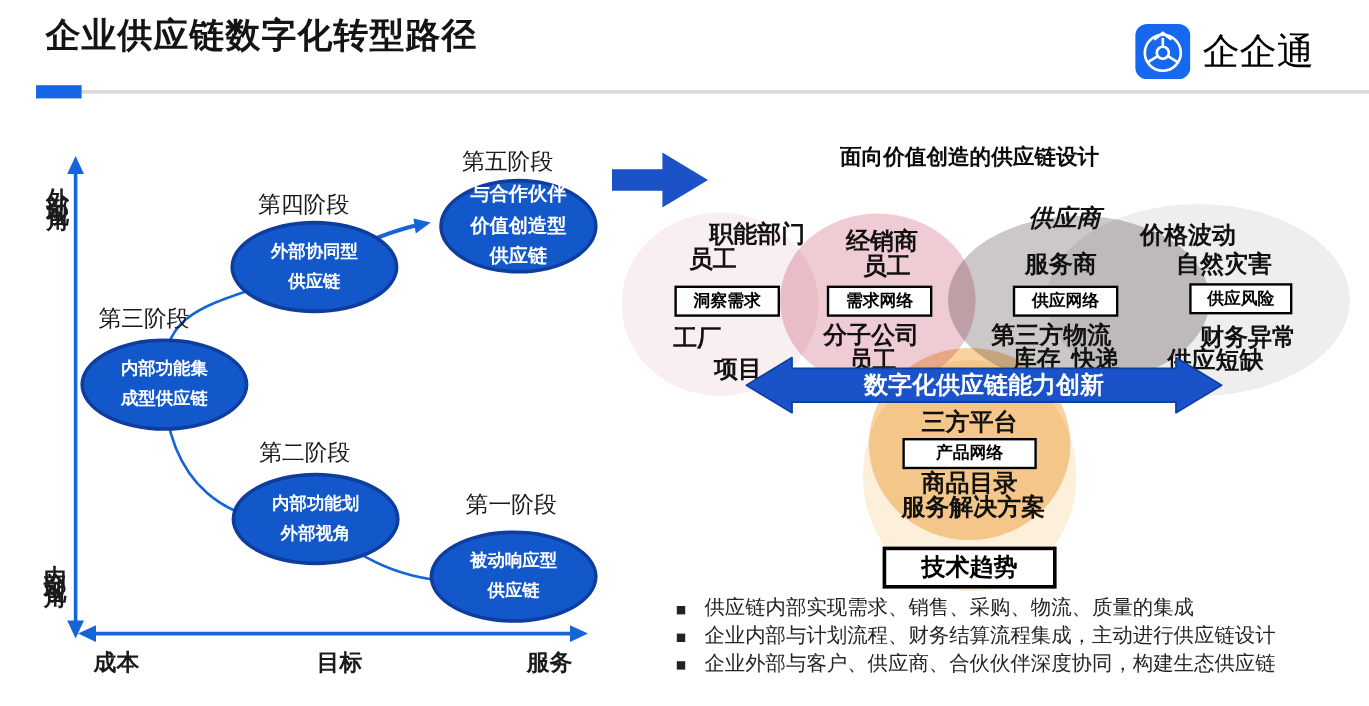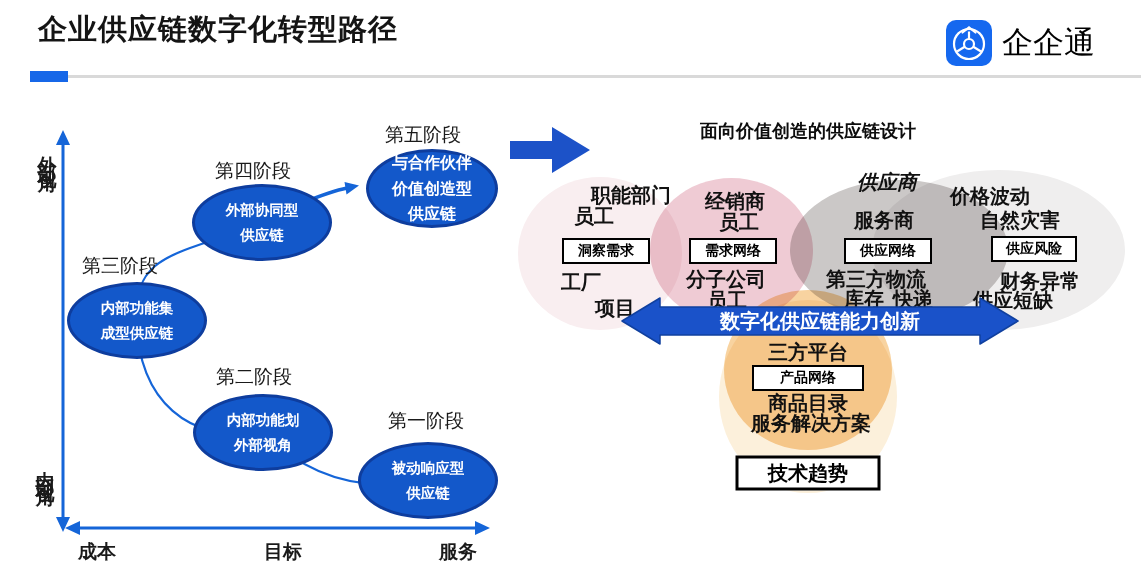--- a/index.html
+++ b/index.html
@@ -161,14 +161,28 @@
   <div class="lbl" style="left:808px;top:403px;">商品目录</div>
   <div class="lbl" style="left:811px;top:423px;">服务解决方案</div>
 
   <svg class="abs" style="left:618px;top:294px;z-index:30;" width="404" height="54" viewBox="0 0 404 54">
     <polygon points="4,27 42,4 42,13 362,13 362,4 400,27 362,50 362,41 42,41 42,50" fill="#1A52C9" stroke="#10409F" stroke-width="1.5" stroke-linejoin="round"></polygon>
   </svg>
   <div class="dbl-arrow-text" style="left:820px;top:321px;">数字化供应链能力创新</div>
 
   <div class="boxlbl big" style="left:808px;top:473px;width:145px;">技术趋势</div>
 
+  <div class="bullets">
+    <div class="bullet-row">
+      <span class="bullet-marker"></span>
+      <span class="bullet-text">供应链内部实现需求、销售、采购、物流、质量的集成</span>
+    </div>
+    <div class="bullet-row">
+      <span class="bullet-marker"></span>
+      <span class="bullet-text">企业内部与计划流程、财务结算流程集成，主动进行供应链设计</span>
+    </div>
+    <div class="bullet-row">
+      <span class="bullet-marker"></span>
+      <span class="bullet-text">企业外部与客户、供应商、合伙伙伴深度协同，构建生态供应链</span>
+    </div>
+  </div>
 
 </div>
 
 </body></html>

